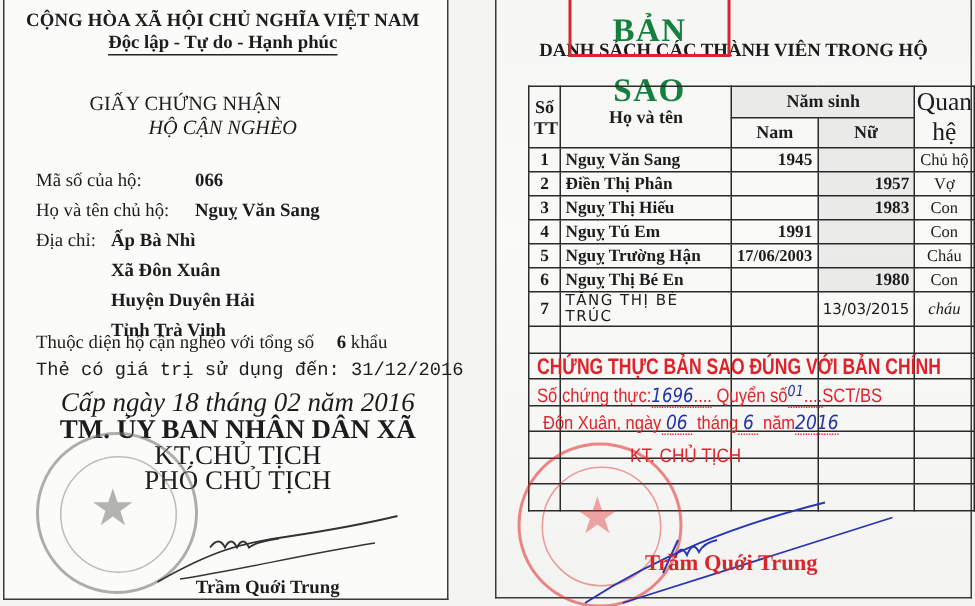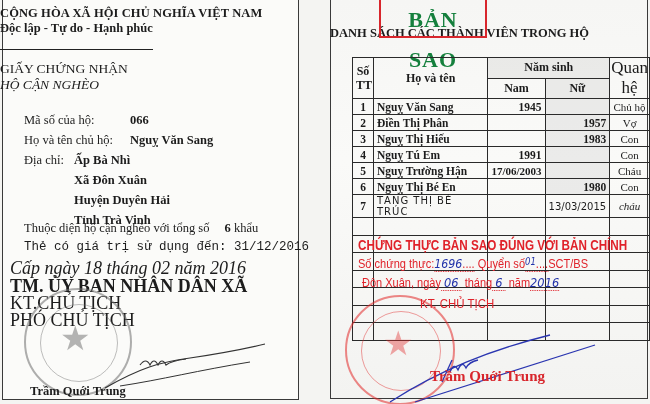--- a/index.html
+++ b/index.html
@@ -7,28 +7,28 @@
     width:650px; height:404px; overflow:hidden; position:relative;
     background:#f4f4f2;
     font-family:"Liberation Serif", "DejaVu Serif", serif;
     color:#1c1c1c;
   }
   .page { position:absolute; background:#fbfbf9; border:1.5px solid #3a3a3a; box-sizing:border-box; }
   #left-page { left:2px; top:0px; width:297px; height:400px; border-top:none; }
   #right-page { left:330px; top:0px; width:318px; height:399px; border-top:none; background:linear-gradient(180deg,#f6f6f4 0%,#fafaf8 40%,#f3f3f1 100%); }
 
   .abs { position:absolute; white-space:nowrap; }
-  .c { }
+  .c { text-align:center; }
   .b { font-weight:bold; }
   .i { font-style:italic; }
 
   
   .hdr1 { left:0; width:297px; top:6px; font-size:12.5px; font-weight:bold; letter-spacing:0.1px; }
   .hdr2 { left:0; width:297px; top:21px; font-size:12.5px; font-weight:bold; }
-  .hdr2 span { border-bottom:1px solid #222; padding-bottom:14px; }
+  .hdr2 span { border-bottom:1px solid #222; padding-bottom:1px; }
   .title1 { left:0; width:247px; top:61px; font-size:13.5px; }
   .title2 { left:0; width:297px; top:77px; font-size:13.5px; font-style:italic; }
   .lbl { font-size:12.5px; }
   .val { font-size:12.5px; font-weight:bold; }
 
   .sig-block { left:0; width:297px; font-size:18px; }
 
   
   .stamp { position:absolute; border-radius:50%; box-sizing:border-box; }
   #left-stamp { left:24px; top:288px; width:108px; height:108px; border:2px solid rgba(110,110,110,0.55); }

